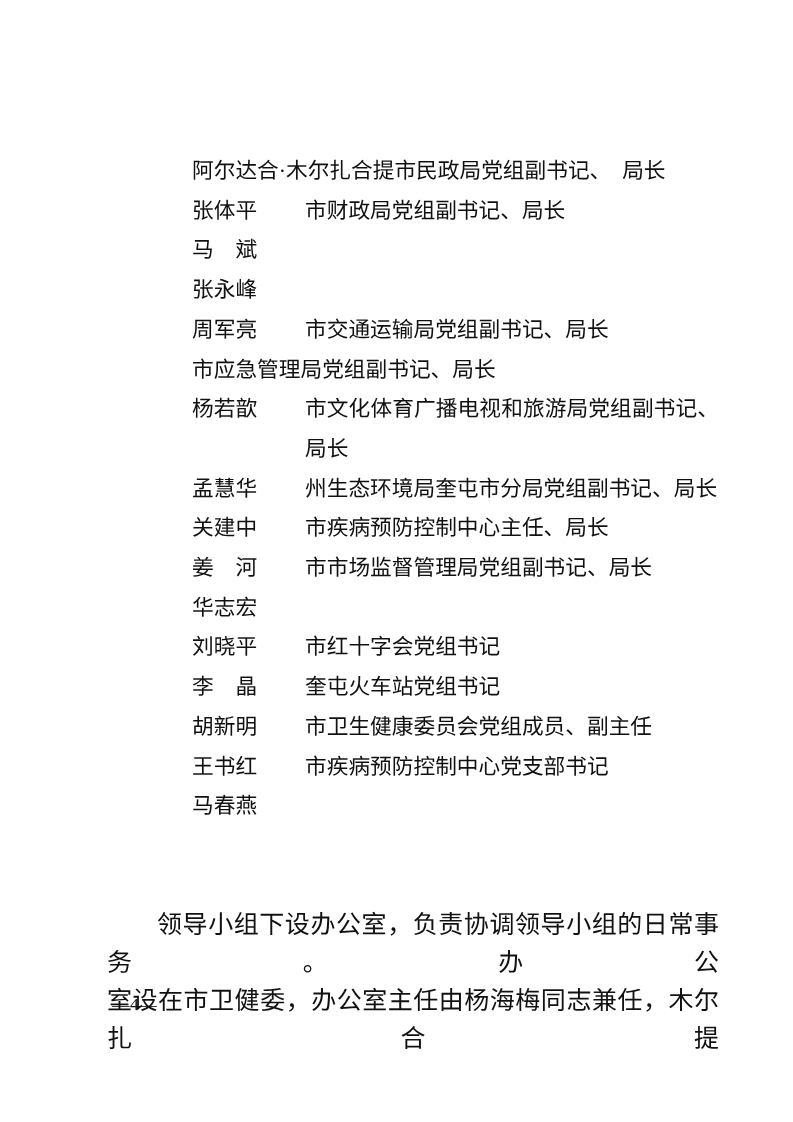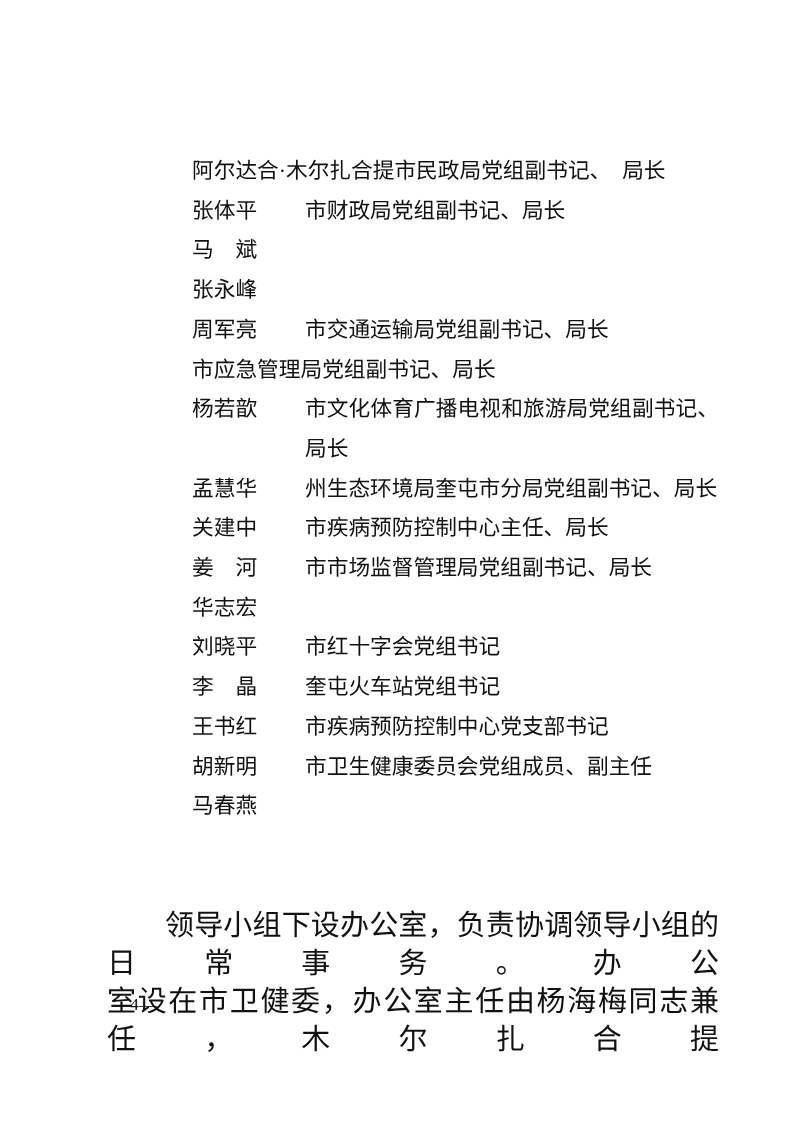--- a/index.html
+++ b/index.html
@@ -44,21 +44,21 @@
     white-space: normal;
     text-align: justify;
     text-align-last: justify;
   }
   
   .para {
     position: absolute;
     left: 107px;
     top: 906px;
     width: 612px;
-    font-size: 29px;
+    font-size: 25px;
     line-height: 38px;
   }
   .para .pline {
     text-align: justify;
     text-align-last: justify;
   }
   .para .pline.indent {
     text-indent: 2em;
   }
   
@@ -138,29 +138,29 @@
         <div class="line">市红十字会党组书记</div>
       </div>
     </div>
     <div class="row">
       <span class="rname">李　晶</span>
       <div class="rpos">
         <div class="line">奎屯火车站党组书记</div>
       </div>
     </div>
     <div class="row">
+      <span class="rname">胡新明</span>
+      <div class="rpos">
+        <div class="line">市卫生健康委员会党组成员、副主任</div>
+      </div>
+    </div>
+    <div class="row">
       <span class="rname">王书红</span>
       <div class="rpos">
         <div class="line">市疾病预防控制中心党支部书记</div>
-      </div>
-    </div>
-    <div class="row">
-      <span class="rname">胡新明</span>
-      <div class="rpos">
-        <div class="line">市卫生健康委员会党组成员、副主任</div>
       </div>
     </div>
     <div class="row">
       <span class="rname">马春燕</span>
     </div>
   </div>
 
 <div class="para" id="para">
     <div class="pline indent">领导小组下设办公室，负责协调领导小组的日常事务。办公</div>
     <div class="pline">室设在市卫健委，办公室主任由杨海梅同志兼任，木尔扎合提</div>

